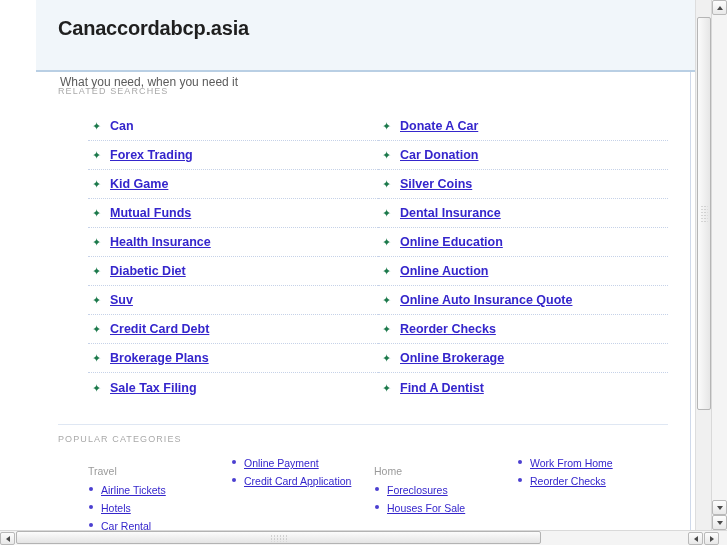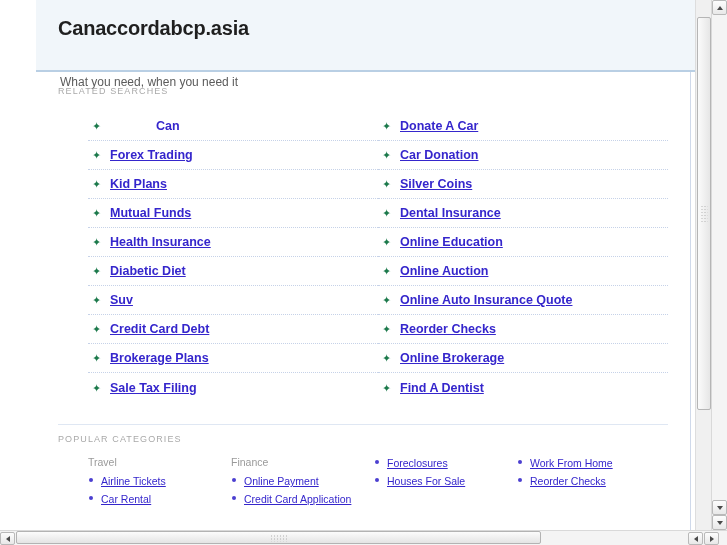--- a/index.html
+++ b/index.html
@@ -169,21 +169,21 @@
     line-height: 9px;
   }
   .rel-link {
     color: #3526cc;
     font-size: 12.5px;
     font-weight: bold;
     text-decoration: underline;
     cursor: pointer;
     white-space: nowrap;
   }
-  .rel-link.no-underline { text-decoration: none; margin-left: 46px; }
+  .rel-link.no-underline { text-decoration: none; }
 
   
   #cat-divider {
     position: absolute;
     left: 22px; top: 352px;
     width: 610px;
     border-top: 1px solid #dfe7f3;
   }
   #cat-label { position: absolute; left: 22px; top: 362px; }
 
@@ -191,20 +191,21 @@
     position: absolute;
     left: 52px; top: 384px;
     width: 600px;
     display: grid;
     grid-template-columns: 143px 143px 143px 143px;
   }
   .cat-head {
     font-size: 10.5px;
     color: #9a9a9a;
     margin-bottom: 6px;
+    margin-top: 9px;
   }
   .cat-item {
     position: relative;
     padding-left: 13px;
     margin-bottom: 5px;
     line-height: 12px;
   }
   .dot {
     position: absolute;
     left: 1px; top: 4px;
@@ -297,21 +298,21 @@
             <div class="rel-item">
               <span class="star-icon">✦</span>
               <span class="rel-link">Forex Trading</span>
             </div>
             <div class="rel-item">
               <span class="star-icon">✦</span>
               <span class="rel-link">Car Donation</span>
             </div>
             <div class="rel-item">
               <span class="star-icon">✦</span>
-              <span class="rel-link">Kid Plans</span>
+              <span class="rel-link">Kid Game</span>
             </div>
             <div class="rel-item">
               <span class="star-icon">✦</span>
               <span class="rel-link">Silver Coins</span>
             </div>
             <div class="rel-item">
               <span class="star-icon">✦</span>
               <span class="rel-link">Mutual Funds</span>
             </div>
             <div class="rel-item">
@@ -368,28 +369,29 @@
             </div>
           </div>
 
         <div id="cat-divider"></div>
         <div id="cat-label" class="section-label">POPULAR CATEGORIES</div>
 
         <div id="cat-grid">
             <div>
               <div class="cat-head">Travel</div>
               <div class="cat-item"><span class="dot"></span><span class="cat-link">Airline Tickets</span></div>
+              <div class="cat-item"><span class="dot"></span><span class="cat-link">Hotels</span></div>
               <div class="cat-item"><span class="dot"></span><span class="cat-link">Car Rental</span></div>
             </div>
             <div>
-              <div class="cat-head">Finance</div>
               <div class="cat-item"><span class="dot"></span><span class="cat-link">Online Payment</span></div>
               <div class="cat-item"><span class="dot"></span><span class="cat-link">Credit Card Application</span></div>
             </div>
             <div>
+              <div class="cat-head">Home</div>
               <div class="cat-item"><span class="dot"></span><span class="cat-link">Foreclosures</span></div>
               <div class="cat-item"><span class="dot"></span><span class="cat-link">Houses For Sale</span></div>
             </div>
             <div>
               <div class="cat-item"><span class="dot"></span><span class="cat-link">Work From Home</span></div>
               <div class="cat-item"><span class="dot"></span><span class="cat-link">Reorder Checks</span></div>
             </div>
           </div>
       </div>
 

